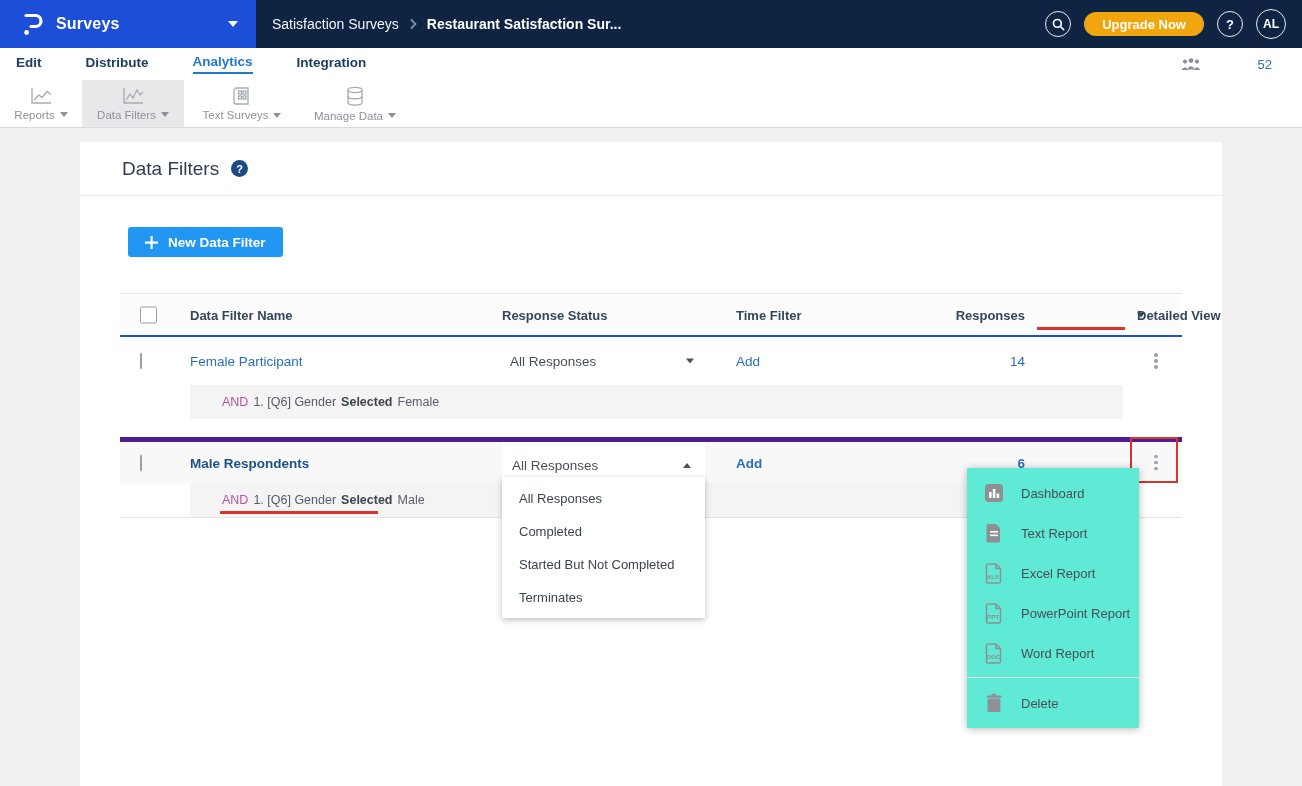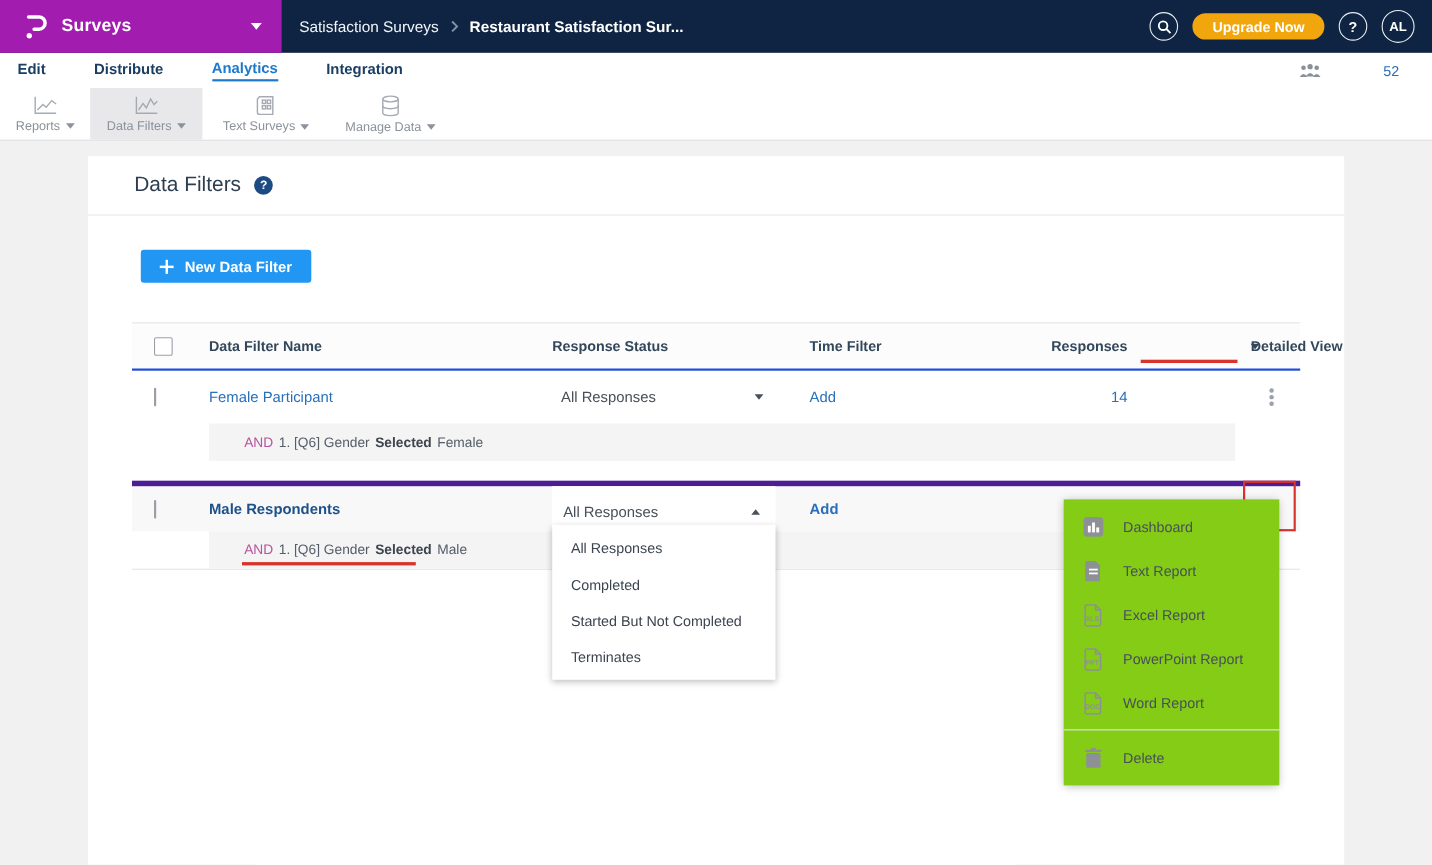--- a/index.html
+++ b/index.html
@@ -1,20 +1,20 @@
 <!DOCTYPE html>
 <html><head>
 <meta charset="utf-8">
 <style>
   * { margin:0; padding:0; box-sizing:border-box; }
   html,body { width:1302px; height:786px; font-family:"Liberation Sans", sans-serif; background:#f1f1f2; overflow:hidden; }
 
   
   .top-header { position:absolute; top:0; left:0; width:1302px; height:48px; background:#0e2442; z-index:50; }
-  .brand { position:absolute; left:0; top:0; width:256px; height:48px; background:#a21caf; display:flex; align-items:center; padding:0 18px 0 20px; cursor:pointer; }
+  .brand { position:absolute; left:0; top:0; width:256px; height:48px; background:#1d4ed8; display:flex; align-items:center; padding:0 18px 0 20px; cursor:pointer; }
   .brand-name { color:#fff; font-size:16px; font-weight:700; margin-left:12px; letter-spacing:.2px; }
   .brand-caret { margin-left:auto; width:0; height:0; border-left:5px solid transparent; border-right:5px solid transparent; border-top:6px solid #fff; }
   .breadcrumb { position:absolute; left:272px; top:0; height:48px; display:flex; align-items:center; gap:10px; color:#fff; font-size:14px; }
   .breadcrumb .parent { font-weight:400; color:#f2f5f8; cursor:pointer; }
   .breadcrumb .sep { color:#7f92a8; font-size:13px; }
   .breadcrumb .current { font-weight:700; }
   .header-right { position:absolute; right:16px; top:0; height:48px; display:flex; align-items:center; gap:13px; }
   .circle-btn { width:26px; height:26px; border:1.5px solid #e8edf2; border-radius:50%; display:flex; align-items:center; justify-content:center; color:#fff; font-size:13px; font-weight:700; cursor:pointer; background:transparent; }
   .avatar { width:30px; height:30px; border:1.5px solid #e8edf2; border-radius:50%; display:flex; align-items:center; justify-content:center; color:#fff; font-size:12px; font-weight:700; cursor:pointer; }
   .upgrade-btn { height:24px; padding:0 18px; background:#f2a60d; border:none; border-radius:13px; color:#fff; font-size:13px; font-weight:700; cursor:pointer; font-family:inherit; }
@@ -78,21 +78,21 @@
 
   
   .sel-cell { position:absolute; left:382px; top:0; width:203px; height:46px; background:#fff; z-index:6; display:flex; align-items:center; justify-content:space-between; padding:0 14px 0 10px; cursor:pointer; }
   .dropdown-panel { position:absolute; left:422px; top:335px; width:203px; height:141px; background:#fff; box-shadow:0 2px 6px rgba(0,0,0,.25); z-index:7; padding-top:5px; }
   .dropdown-panel .opt { height:33px; display:flex; align-items:center; padding-left:17px; font-size:13px; color:#3c4450; cursor:pointer; }
 
   
   .red-box { position:absolute; left:1050px; top:295px; width:48px; height:46px; border:2px solid #d9342b; z-index:8; }
 
   
-  .context-menu { position:absolute; left:887px; top:312px; width:196px; background:#84cc16; box-shadow:0 1px 8px rgba(0,0,0,.28); z-index:9; padding-top:5px; }
+  .context-menu { position:absolute; left:887px; top:326px; width:172px; background:#5eead4; box-shadow:0 1px 8px rgba(0,0,0,.28); z-index:9; padding-top:5px; }
   .menu-item { height:40px; display:flex; align-items:center; gap:16px; padding-left:16px; font-size:13px; color:#474f58; cursor:pointer; }
   .menu-divider { border-top:1px solid #e4e4e6; margin-top:4px; }
   .menu-item.delete { height:50px; }
   .micon { width:22px; height:22px; flex:0 0 22px; }
 
   .ticon { stroke:#a6abb3; fill:none; stroke-width:1.3; }
 </style>
 </head>
 <body>
 

